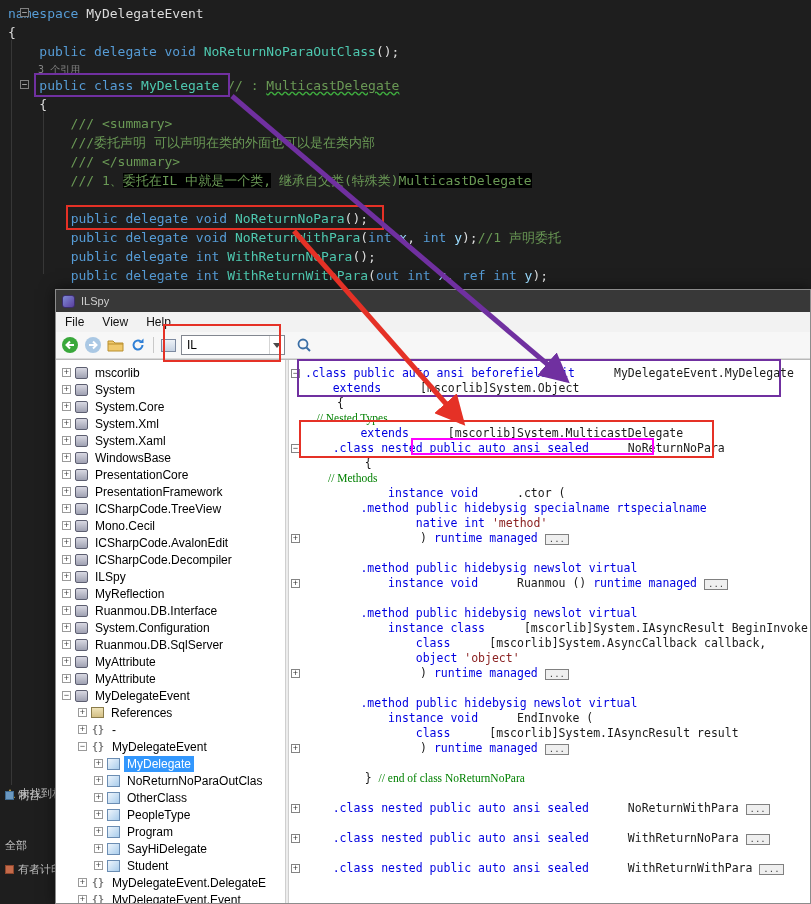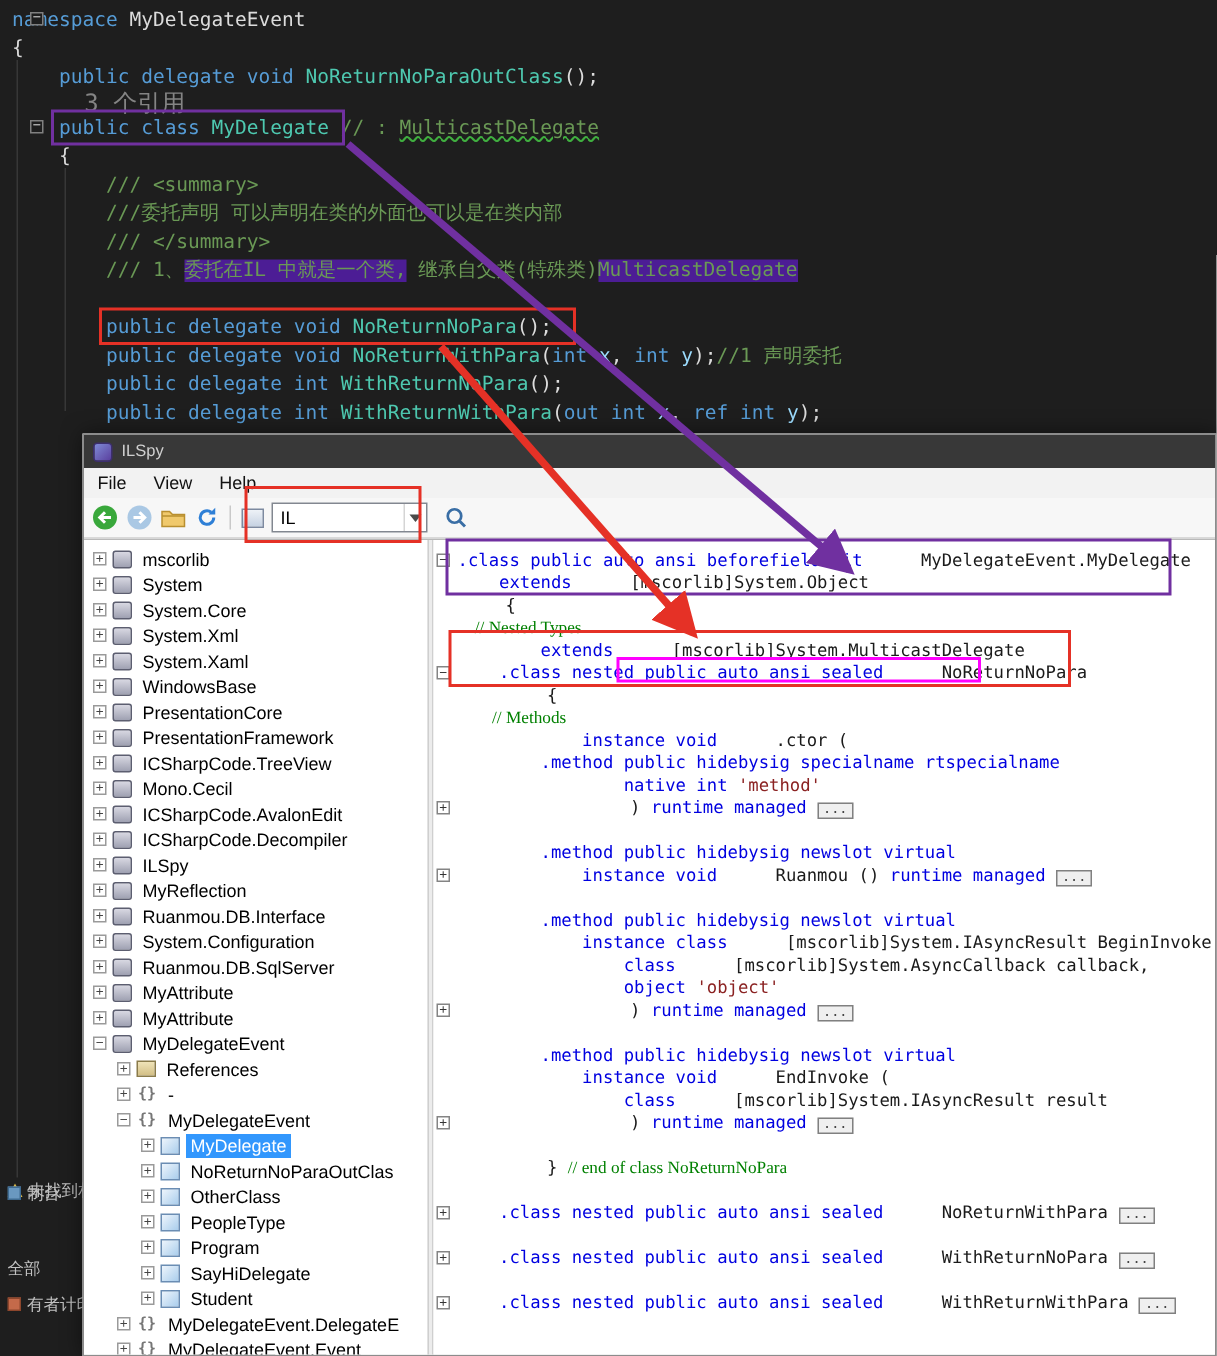--- a/index.html
+++ b/index.html
@@ -11,23 +11,23 @@
     font-family:"DejaVu Sans Mono","DejaVu Sans",monospace; font-size:13px; }
   .vs-code { position:absolute; left:8px; top:4px; right:0; white-space:pre; }
   .line { height:19px; line-height:19px; white-space:pre; }
   .codelens-line { height:15px; line-height:15px; }
   .s-kw { color:#569cd6; }
   .s-pl { color:#dcdcdc; }
   .s-ty { color:#4ec9b0; }
   .s-pr { color:#9cdcfe; }
   .s-cm { color:#6a9955; }
   .s-dc { color:#6a9955; }
-  .s-dh { color:#6a9955; background:#4c1d95; }
+  .s-dh { color:#6a9955; background:#000000; }
   .s-sq { color:#6a9955; text-decoration:underline; text-decoration-style:wavy; text-decoration-color:#3faf3f; }
-  .s-cl { color:#848484; font-size:16px; }
+  .s-cl { color:#848484; font-size:10px; }
   .vs-fold { position:absolute; width:9px; height:9px; border:1px solid #808080; background:#1e1e1e;
     color:#c8c8c8; font-size:9px; line-height:7px; text-align:center; }
   .guide { position:absolute; width:0; border-left:1px solid #373737; }
 
   
   .bg-item { position:absolute; left:5px; width:50px; overflow:hidden; white-space:nowrap;
     color:#c0c0c0; font-size:11px; display:flex; align-items:center; gap:4px; }
   .bgicon { width:9px; height:9px; flex:none; }
   .bgicon-warning { width:0; height:0; border-left:5px solid transparent; border-right:5px solid transparent; border-bottom:9px solid #d9b84a; }
   .bgicon-panel { background:#6a98c0; border:1px solid #3f6b91; }

